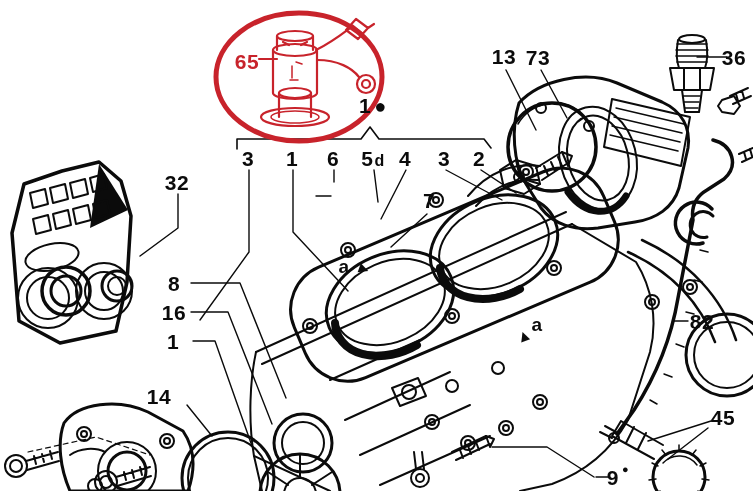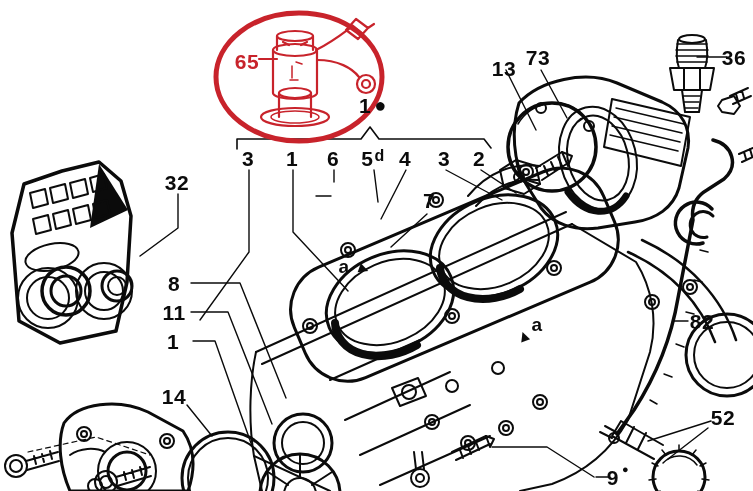--- a/index.html
+++ b/index.html
@@ -1,19 +1,19 @@
 <!DOCTYPE html>
 <html><head>
 <meta charset="utf-8">
 <style>
   html,body{margin:0;padding:0;background:#ffffff;}
   .stage{position:relative;width:753px;height:491px;background:#ffffff;overflow:hidden;
          font-family:"Liberation Sans",sans-serif;}
   .stage svg{position:absolute;left:0;top:0;}
-  .callout{position:absolute;transform:translate(-50%,-50%);display:flex;align-items:flex-start;
+  .callout{position:absolute;transform:translate(-50%,-50%);display:flex;align-items:flex-end;
            font-weight:700;font-size:21px;line-height:1;color:#0b0b0b;white-space:nowrap;
            letter-spacing:0.5px;}
   .callout.red{color:#c8232b;}
   .callout .marker{font-size:20px;margin-left:3px;line-height:1;}
   .callout .marker-sm{font-size:11px;margin-left:3px;align-self:flex-start;margin-top:-3px;}
   .callout .suffix{font-size:16px;font-weight:700;margin-left:1px;}
   .letter{font-size:19px;}
   .arrowmark{position:absolute;transform:translate(-50%,-50%) rotate(var(--r,0deg));
              font-size:16px;color:#0b0b0b;line-height:1;font-weight:700;}
 </style>
@@ -251,55 +251,55 @@
   <div class="callout" style="left:405px;top:158px">
       <span>4</span>
     </div>
   <div class="callout" style="left:444px;top:158px">
       <span>3</span>
     </div>
   <div class="callout" style="left:479px;top:158px">
       <span>2</span>
     </div>
 
-  <div class="callout" style="left:504px;top:68px">
+  <div class="callout" style="left:504px;top:56px">
       <span>13</span>
     </div>
   <div class="callout" style="left:538px;top:57px">
       <span>73</span>
     </div>
   <div class="callout" style="left:734px;top:57px">
       <span>36</span>
     </div>
 
   <div class="callout" style="left:177px;top:182px">
       <span>32</span>
     </div>
   <div class="callout" style="left:429px;top:200px">
       <span>7</span>
     </div>
 
   <div class="callout" style="left:174px;top:283px">
       <span>8</span>
     </div>
   <div class="callout" style="left:174px;top:312px">
-      <span>11</span>
+      <span>16</span>
     </div>
   <div class="callout" style="left:173px;top:341px">
       <span>1</span>
     </div>
-  <div class="callout" style="left:174px;top:396px">
+  <div class="callout" style="left:159px;top:396px">
       <span>14</span>
     </div>
 
   <div class="callout" style="left:702px;top:321px">
       <span>82</span>
     </div>
   <div class="callout" style="left:723px;top:417px">
-      <span>52</span>
+      <span>45</span>
     </div>
 
   <div class="callout" style="left:618px;top:477px">
       <span>9</span>
       <span class="marker-sm">●</span>
     </div>
 
   <div class="callout letter" style="left:344px;top:266px">
       <span>a</span>
     </div>

